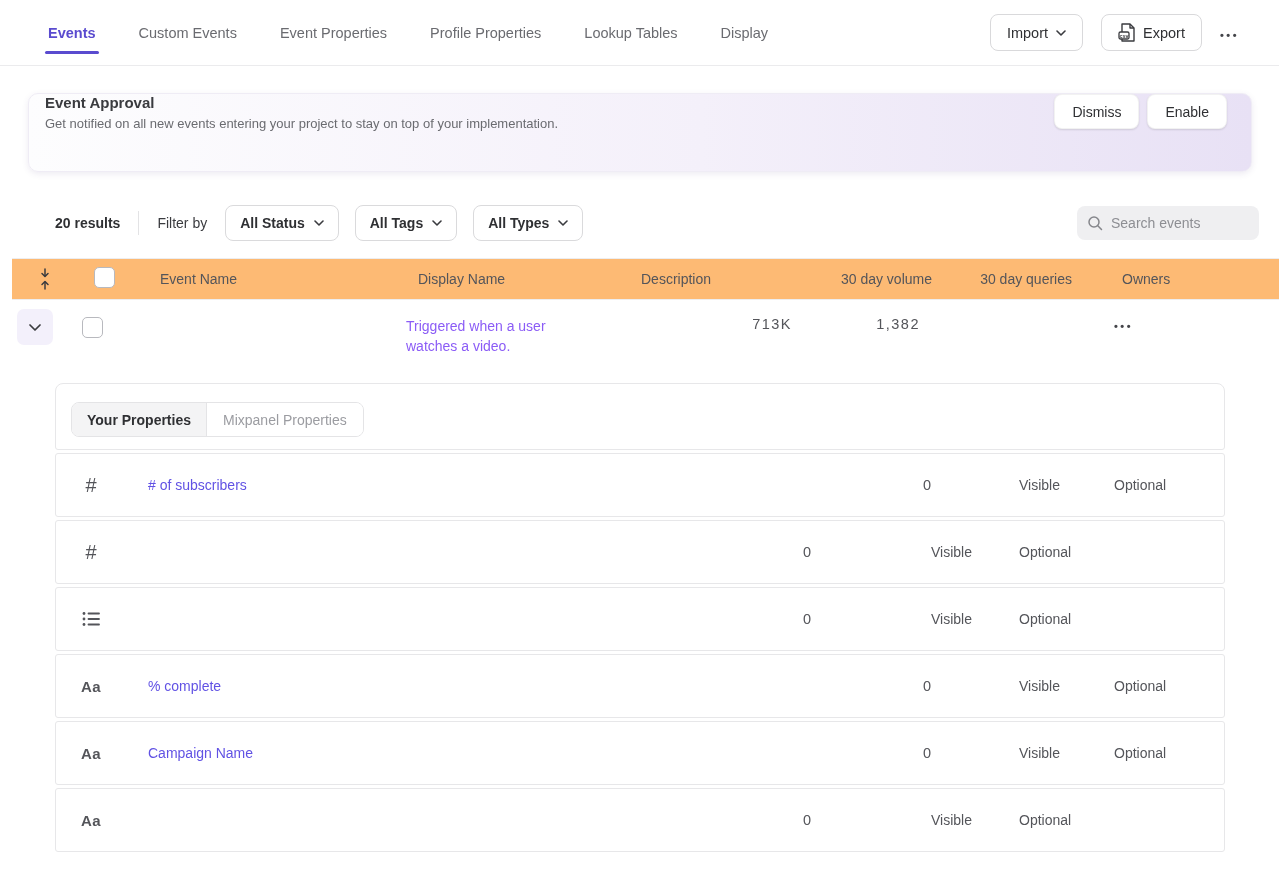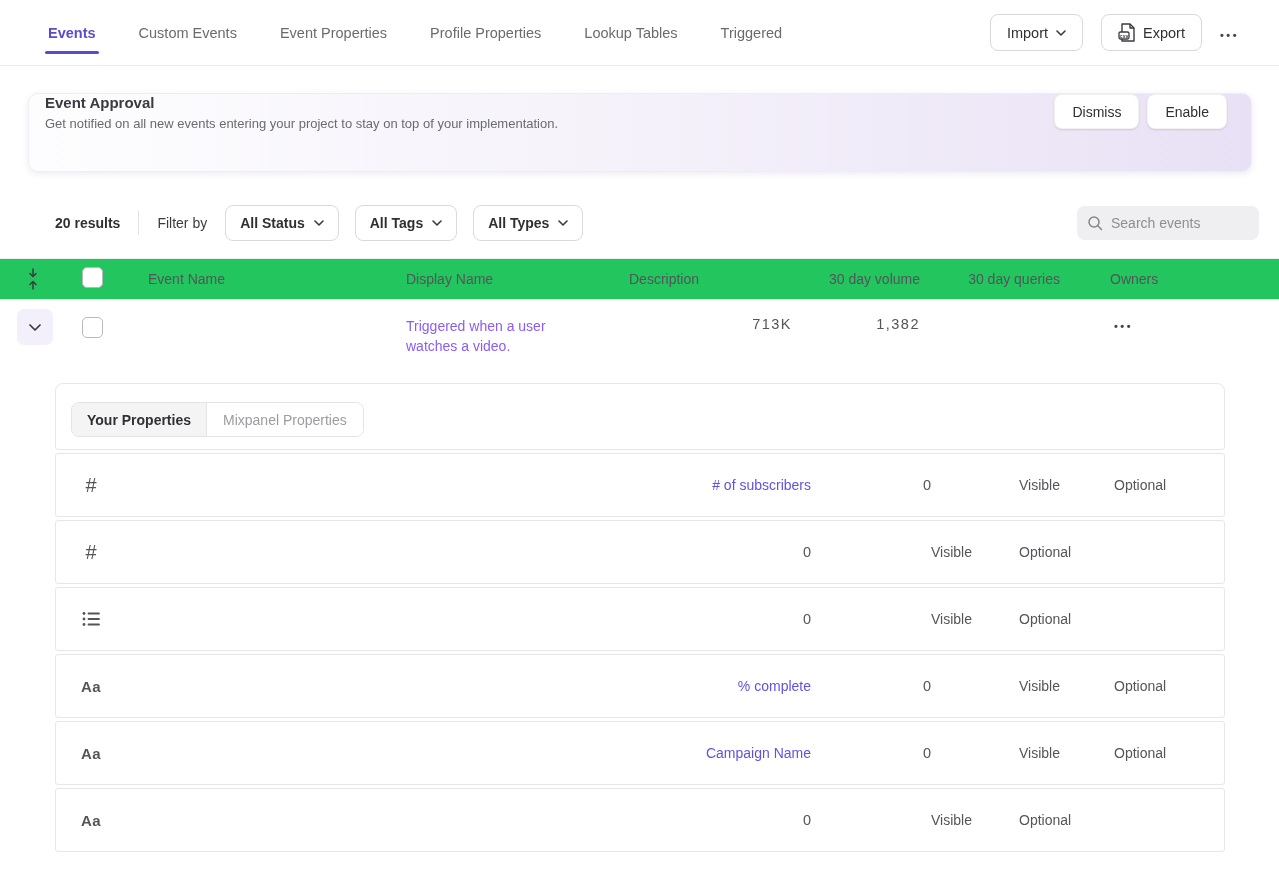--- a/index.html
+++ b/index.html
@@ -43,23 +43,23 @@
     color:#2f3033; font-family:inherit; margin-right:16px; cursor:pointer; }
   .search { margin-left:auto; width:182px; height:34px; background:#efeff1; border-radius:8px;
     display:flex; align-items:center; padding:0 10px; gap:8px; }
   .search input { border:none; background:transparent; outline:none; font-size:14px;
     font-family:inherit; color:#3a3b3f; width:100%; }
   .search input::placeholder { color:#8d8e93; }
 
   
   .thead, .trow { display:grid;
     grid-template-columns:65px 55px 258px 223px 191px 128px 140px 50px 105px 1fr; }
-  .thead { margin-top:17px; height:42px; background:#22c55e; align-items:center;
+  .thead { margin-top:17px; height:42px; background:#fdba74; align-items:center;
     border-top:1px solid #ededef; border-bottom:1px solid #ededef;
-    font-size:14px; font-weight:500; color:#54555a; }
+    font-size:14px; font-weight:500; color:#54555a;margin-left:12px; }
   .cell-name { padding-left:28px; }
   .cell-right { text-align:right; }
   .cell-actions { padding-left:4px; }
   .checkbox { width:21px; height:21px; border:1.5px solid #b8b9be; border-radius:5px;
     background:#fff; display:inline-block; cursor:pointer; }
   .center { justify-self:center; }
 
   .trow { align-items:start; height:80px; }
   .trow > div { padding-top:16px; }
   .expander { width:36px; height:36px; border:none; border-radius:7px; background:#f3f0fb;
@@ -79,37 +79,37 @@
   .seg-item { display:flex; align-items:center; padding:0 15px; font-size:14px; cursor:pointer; }
   .seg-item.active { background:#f4f4f5; font-weight:600; color:#2f3033; border-right:1px solid #e4e4e6; }
   .seg-item.inactive { background:#fff; font-weight:500; color:#9b9ca1; padding:0 16px; }
 
   .prop-row { display:grid; grid-template-columns:70px 1fr 120px 88px 95px 110px;
     align-items:center; height:64px; border:1px solid #e7e7e9; border-radius:3px;
     background:#fff; margin-bottom:3px; }
   .p-icon { justify-self:center; color:#54555a; }
   .p-icon.glyph-number { font-size:20px; font-weight:400; }
   .p-icon.glyph-text { font-size:15px; font-weight:600; letter-spacing:0.5px; }
-  .p-name { padding-left:22px; font-size:14px;text-align:right; }
+  .p-name { padding-left:22px; font-size:14px; }
   .p-value { text-align:right; font-size:14.5px; color:#54555a; }
   .p-meta { font-size:14px; color:#54555a; }
 
   svg { display:block; }
 </style>
 </head>
 <body>
 
 <header class="topnav">
   <nav class="nav-tabs">
     <div class="nav-tab active">Events</div>
     <div class="nav-tab">Custom Events</div>
     <div class="nav-tab">Event Properties</div>
     <div class="nav-tab">Profile Properties</div>
     <div class="nav-tab">Lookup Tables</div>
-    <div class="nav-tab">Triggered</div>
+    <div class="nav-tab">Display</div>
   </nav>
   <div class="topnav-actions">
     <button class="btn">
       <span>Import</span>
       <span>
         <svg width="10" height="6" viewBox="0 0 10 6">
             <polyline points="1,1 5,5 9,1" fill="none" stroke="#3a3b3f" stroke-width="1.6" stroke-linecap="round" stroke-linejoin="round"></polyline>
           </svg>
       </span>
     </button>

